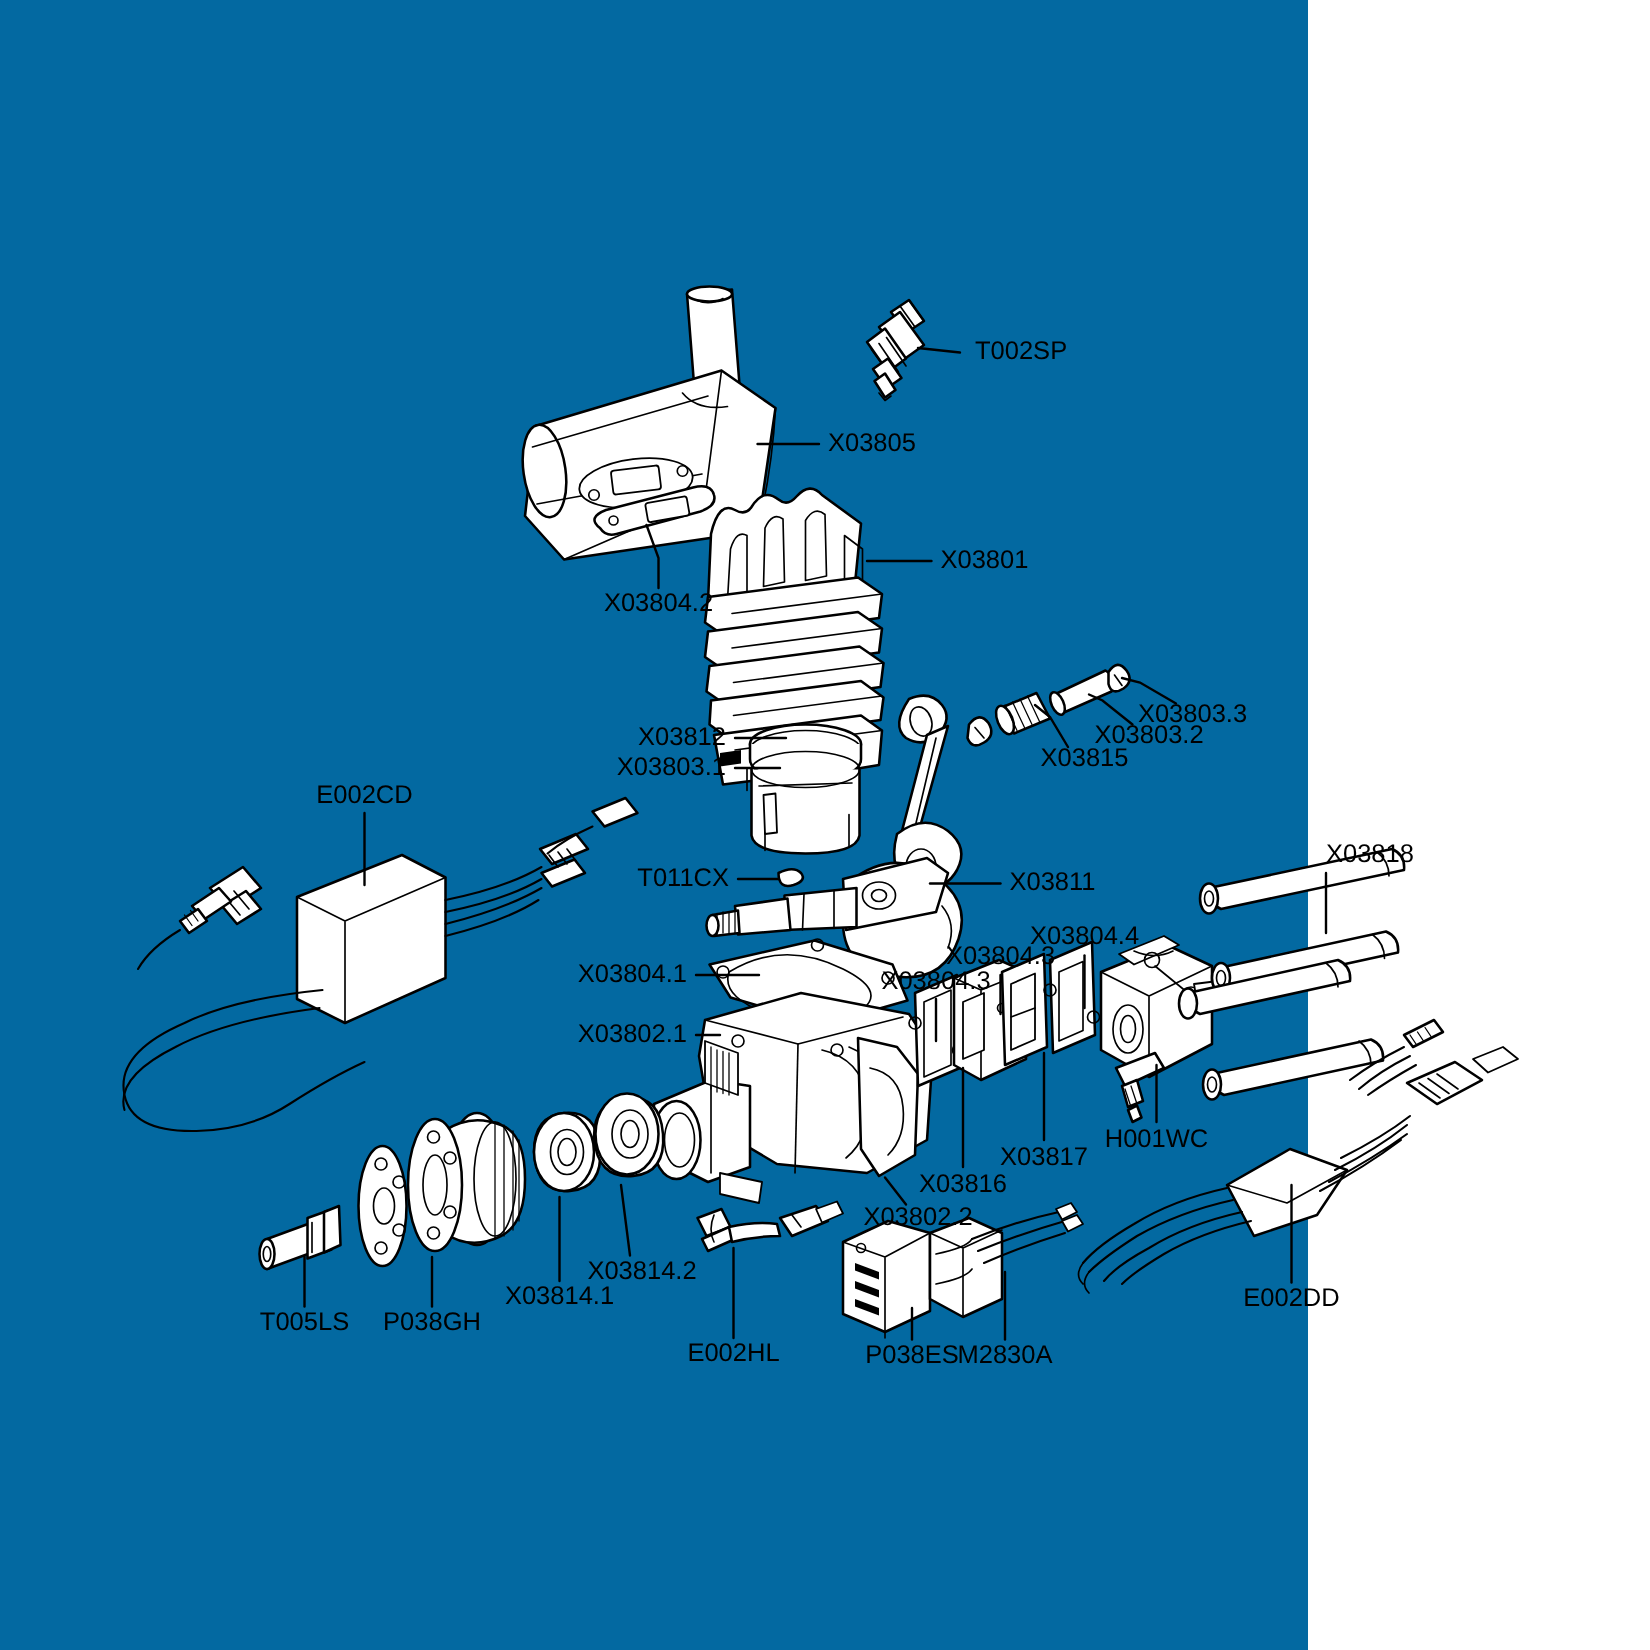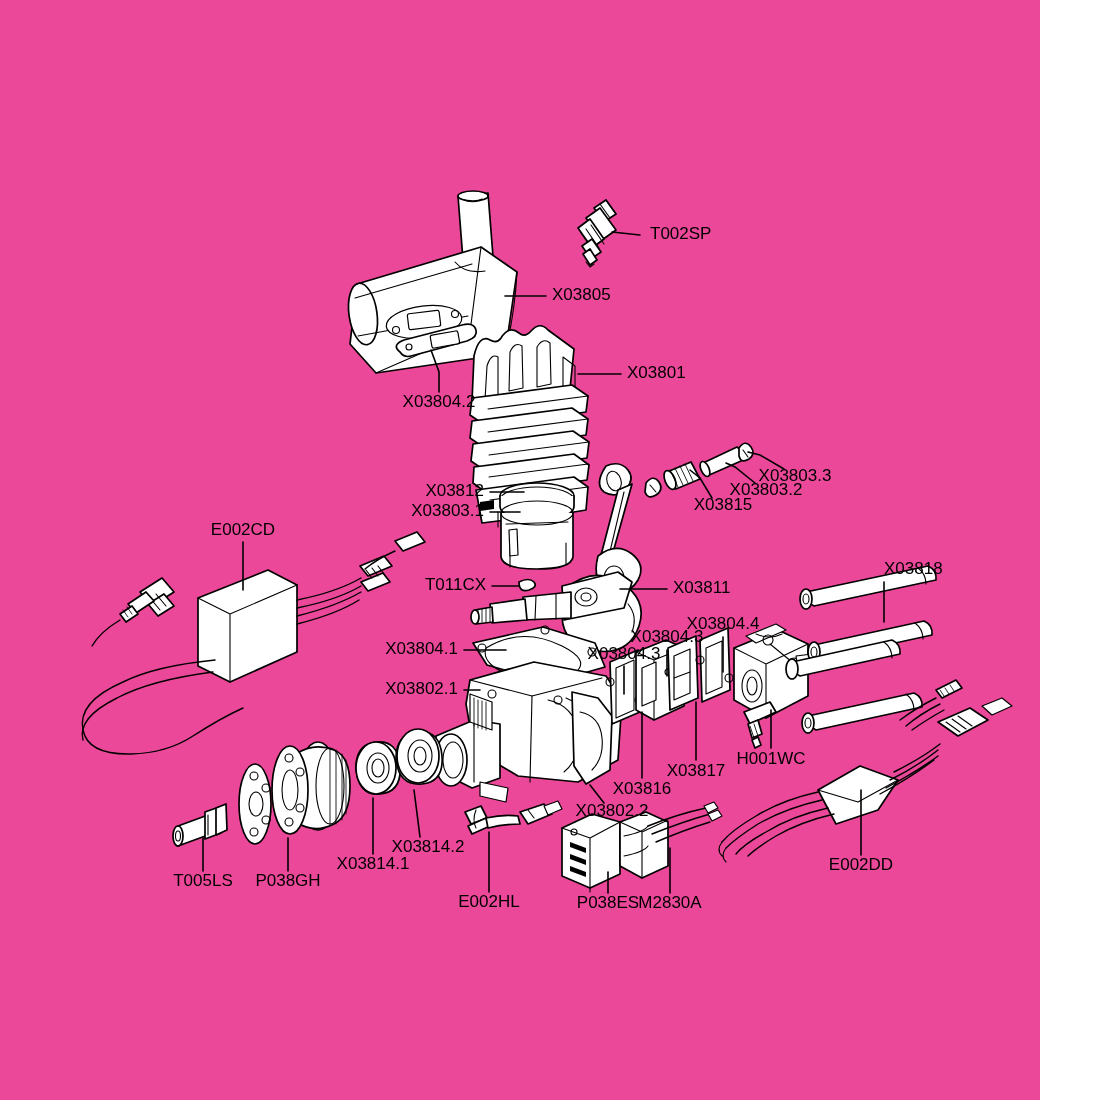--- a/index.html
+++ b/index.html
@@ -1,21 +1,21 @@
 <!DOCTYPE html>
 <html><head>
 <meta charset="utf-8">
 <title>Engine Exploded View Parts Diagram</title>
 <style>
   html,body{margin:0;padding:0;background:#ffffff;}
   body{
     font-family:"Liberation Sans", sans-serif;
     width:1100px;height:1100px;overflow:hidden;
   }
-  #diagram-root{position:relative;width:1040px;height:1100px;background:#ec4899;}
+  #diagram-root{position:relative;width:872px;height:1100px;background:#0369a1;}
   svg#parts-svg{position:absolute;top:0;left:0;width:1100px;height:1100px;display:block;}
   .pt-label{
     font-family:"Liberation Sans", sans-serif;
     font-size:17px;
     fill:#000000;
     dominant-baseline:middle;
   }
   .lbl-start{text-anchor:start;}
   .lbl-end{text-anchor:end;}
   .lbl-mid{text-anchor:middle;}

